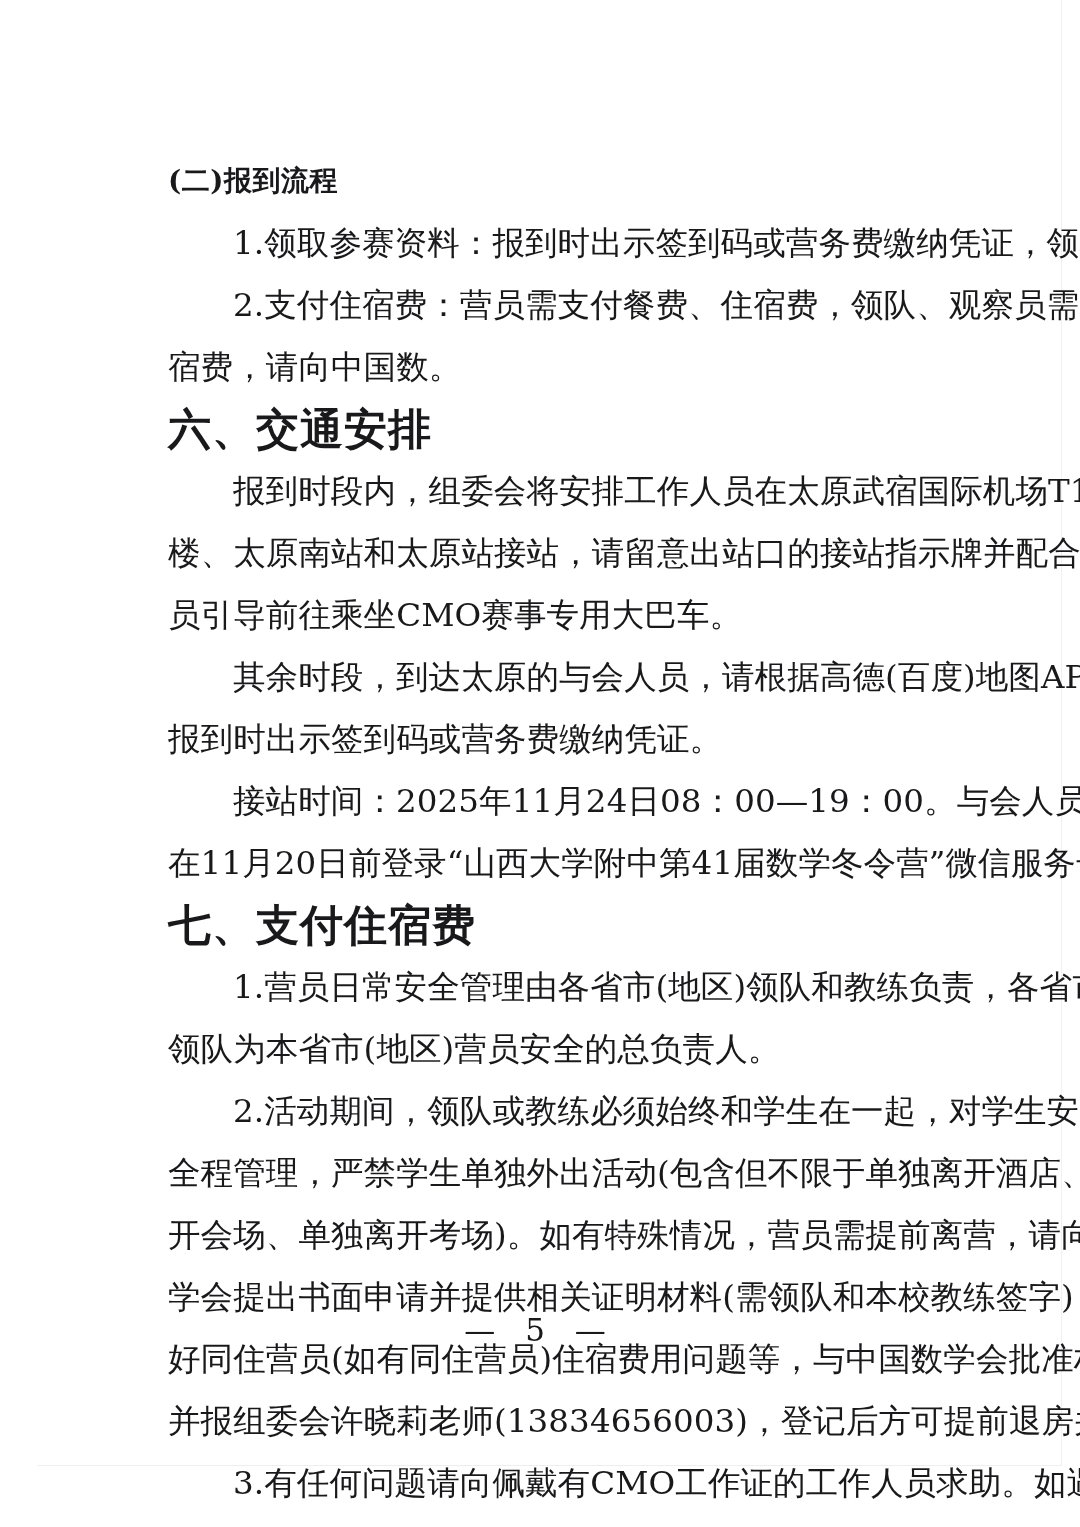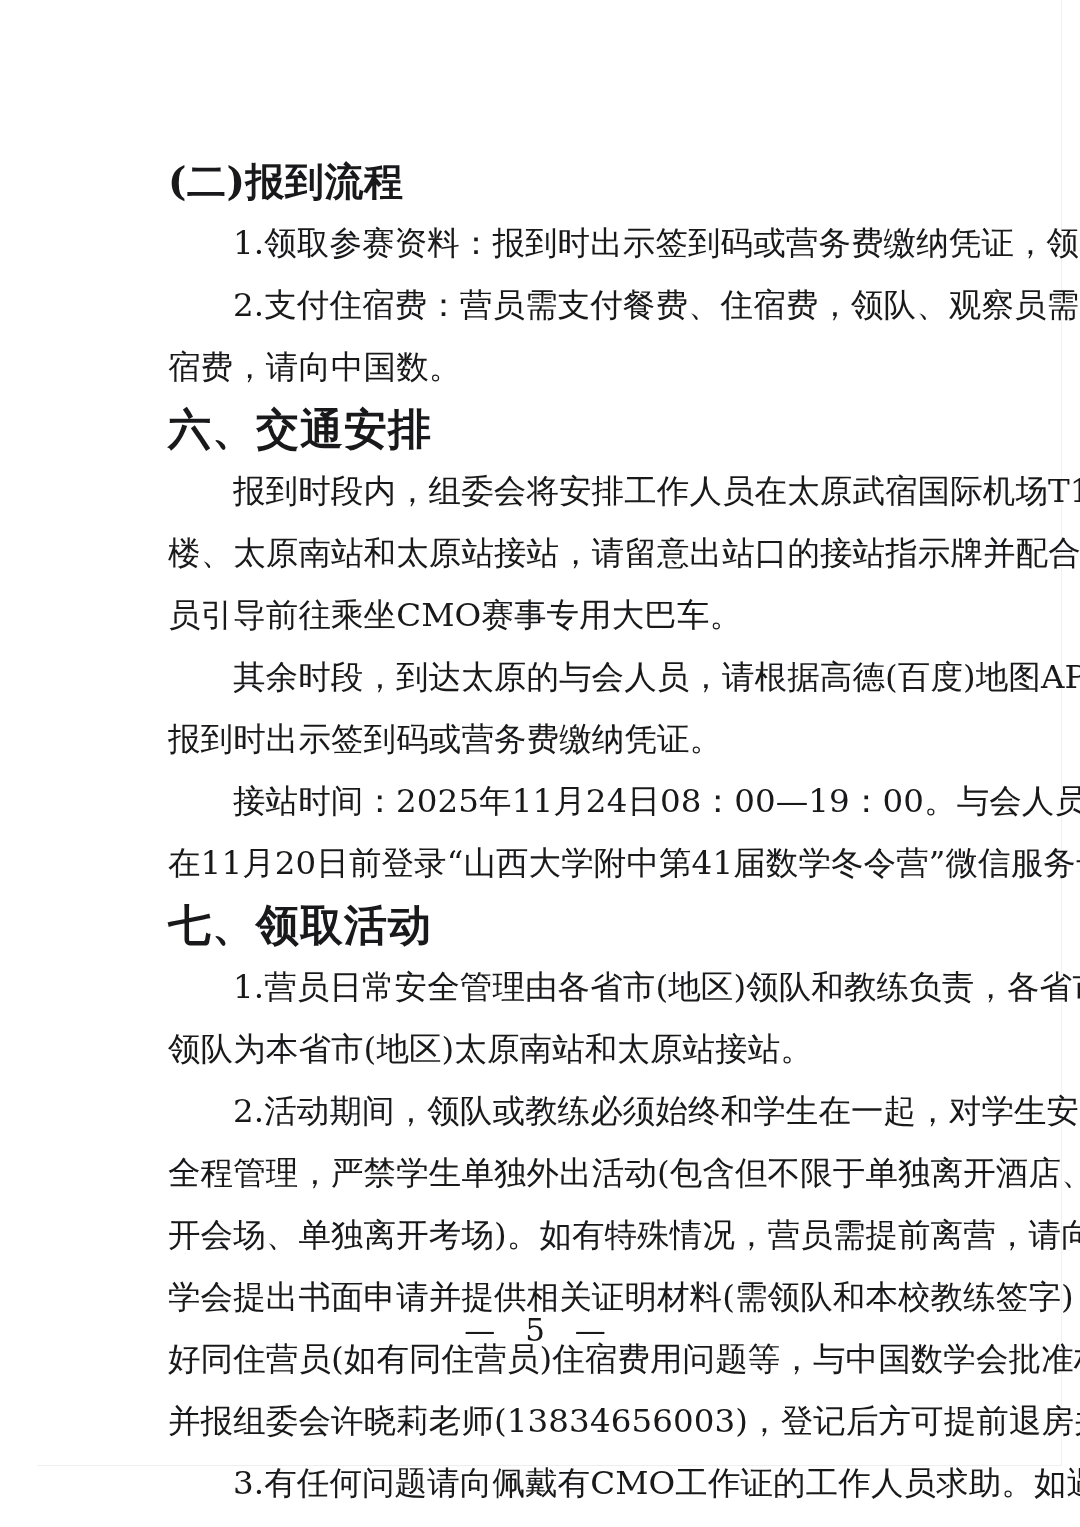--- a/index.html
+++ b/index.html
@@ -65,21 +65,21 @@
   .heading {
     font-family: "DejaVu Sans", "Liberation Sans", sans-serif;
     font-weight: 700;
     font-size: 43px;
     letter-spacing: 1px;
   }
 
   
   .sub-heading {
     font-weight: 700;
-    font-size: 39px;
+    font-size: 28px;
     letter-spacing: 0.5px;
   }
 
   
   .line {
     display: block;
     white-space: pre;
   }
   .line.justify {
     display: flex;
@@ -122,23 +122,23 @@
     <p class="para"><span class="line justify indent-2"><span>2.支付住宿费：营员需支付餐费、住宿费，领队、观察员需支付住</span></span><span class="line">宿费，请向中国数。</span></p>
 
     <p class="heading">六、交通安排</p>
 
     <p class="para"><span class="line justify indent-2"><span>报到时段内，组委会将安排工作人员在太原武宿国际机场T1/T2航站</span></span><span class="line justify"><span>楼、太原南站和太原站接站，请留意出站口的接站指示牌并配合工作人</span></span><span class="line">员引导前往乘坐CMO赛事专用大巴车。</span></p>
 
     <p class="para"><span class="line justify indent-2"><span>其余时段，到达太原的与会人员，请根据高德(百度)地图APP所指引</span></span><span class="line">报到时出示签到码或营务费缴纳凭证。</span></p>
 
     <p class="para"><span class="line justify indent-2"><span>接站时间：2025年11月24日08：00—19：00。与会人员的接站信息需</span></span><span class="line">在11月20日前登录“山西大学附中第41届数学冬令营”微信服务号填写。</span></p>
 
-    <p class="heading">七、领取活动</p>
+    <p class="heading">七、支付住宿费</p>
 
-    <p class="para"><span class="line justify indent-2"><span>1.营员日常安全管理由各省市(地区)领队和教练负责，各省市(地区)</span></span><span class="line">领队为本省市(地区)太原南站和太原站接站。</span></p>
+    <p class="para"><span class="line justify indent-2"><span>1.营员日常安全管理由各省市(地区)领队和教练负责，各省市(地区)</span></span><span class="line">领队为本省市(地区)营员安全的总负责人。</span></p>
 
     <p class="para"><span class="line justify indent-2"><span>2.活动期间，领队或教练必须始终和学生在一起，对学生安全实行</span></span><span class="line justify"><span>全程管理，严禁学生单独外出活动(包含但不限于单独离开酒店、单独离</span></span><span class="line justify"><span>开会场、单独离开考场)。如有特殊情况，营员需提前离营，请向中国数</span></span><span class="line justify"><span>学会提出书面申请并提供相关证明材料(需领队和本校教练签字)，并协调</span></span><span class="line justify"><span>好同住营员(如有同住营员)住宿费用问题等，与中国数学会批准材料一</span></span><span class="line">并报组委会许晓莉老师(13834656003)，登记后方可提前退房并离营。</span></p>
 
     <p class="para"><span class="line justify indent-2"><span>3.有任何问题请向佩戴有CMO工作证的工作人员求助。如遇到物品丢</span></span></p>
 
   </div>
 
   <div class="page-number">— 5 —</div>
 
 </div>

